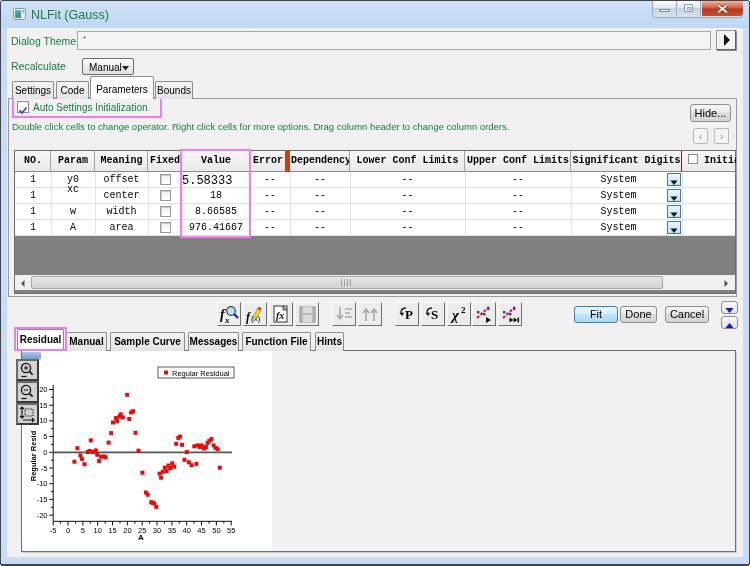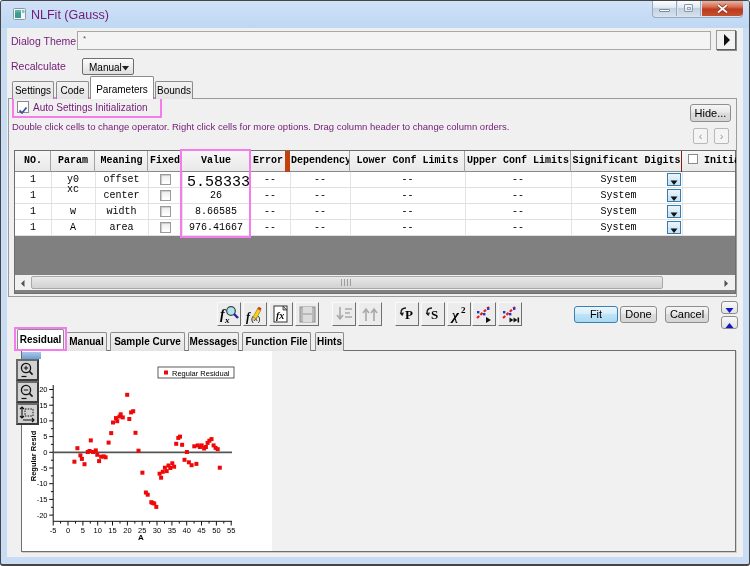--- a/index.html
+++ b/index.html
@@ -1,20 +1,20 @@
 <!DOCTYPE html>
 <html><head><meta charset="utf-8">
 <style>
 *{margin:0;padding:0;box-sizing:border-box}
 html,body{width:750px;height:566px;overflow:hidden}
 body{position:relative;font-family:"Liberation Sans",sans-serif;background:#fff}
 .abs{position:absolute}
 .frame{inset:0;background:#c8dcf4;border:1px solid #454545;border-bottom-width:2px;border-radius:3px}
 .client{left:7px;top:28px;width:736px;height:529px;background:#f0f0f0}
-.lbl{font-size:12px;color:#701a75}
+.lbl{font-size:12px;color:#15803d}
 .btn{background:linear-gradient(#f5f5f5,#e9e9e9 45%,#dcdcdc 50%,#d5d5d5);border:1px solid #8e8e8e;border-radius:3px;font-size:11px;text-align:center;color:#000}
 .tab{background:linear-gradient(#f2f2f2,#e4e4e4);border:1px solid #8c8c8c;border-bottom:none;border-radius:2px 2px 0 0;font-size:10px;text-align:center;color:#000;white-space:nowrap;overflow:hidden}
 .tabsel{background:#fff}
 .mono{font-family:"Liberation Mono",monospace}
 </style></head>
 <body>
 <div class="abs frame"></div>
 
 <div class="abs" id="titlebar" style="left:1px;top:1px;width:748px;height:27px;background:linear-gradient(#d0e2f8,#bed7f2);border-radius:2px 2px 0 0"></div>
 <div class="abs" style="left:13px;top:6px;width:13px;height:12px"><svg width="13" height="12">
@@ -96,35 +96,35 @@
 <div class="abs" style="left:250px;top:172px;width:1px;height:64px;background:#e4e4e4"></div>
 <div class="abs" style="left:290px;top:172px;width:1px;height:64px;background:#e4e4e4"></div>
 <div class="abs" style="left:350px;top:172px;width:1px;height:64px;background:#e4e4e4"></div>
 <div class="abs" style="left:465px;top:172px;width:1px;height:64px;background:#e4e4e4"></div>
 <div class="abs" style="left:571px;top:172px;width:1px;height:64px;background:#e4e4e4"></div>
 <div class="abs" style="left:682px;top:172px;width:1px;height:64px;background:#e4e4e4"></div>
 <div class="abs" style="left:15px;top:187px;width:720px;height:1px;background:#e0e0e0"></div>
 <div class="abs mono" style="left:15px;top:174px;width:36px;font-size:10px;text-align:center">1</div>
 <div class="abs mono" style="left:51px;top:174px;width:44px;font-size:10px;text-align:center">y0</div>
 <div class="abs mono" style="left:95px;top:174px;width:53px;font-size:10px;text-align:center">offset</div>
-<div class="abs mono" style="left:182px;top:174px;width:68px;font-size:15px;text-align:right">5.58333</div>
+<div class="abs mono" style="left:182px;top:174px;width:68px;font-size:12px;text-align:left">5.58333</div>
 <div class="abs mono" style="left:250px;top:174px;width:40px;font-size:10px;text-align:center">--</div>
 <div class="abs mono" style="left:290px;top:174px;width:60px;font-size:10px;text-align:center">--</div>
 <div class="abs mono" style="left:350px;top:174px;width:115px;font-size:10px;text-align:center">--</div>
 <div class="abs mono" style="left:465px;top:174px;width:106px;font-size:10px;text-align:center">--</div>
 <div class="abs" style="left:160px;top:174px;width:11px;height:11px;background:linear-gradient(#eee,#fff);border:1px solid #9a9a9a;box-shadow:inset 1px 1px 1px #c9c9c9"></div>
 <div class="abs mono" style="left:571px;top:174px;width:95px;font-size:10px;text-align:center">System</div>
 <div class="abs" style="left:667px;top:173px;width:14px;height:13px;background:linear-gradient(#eaf5fc,#c3e2f5);border:1px solid #3a7bab"><svg width="12" height="11">
       <path d="M2.5 3.5 L9.5 3.5 L6 8 Z" fill="#111"></path>
     </svg></div>
 <div class="abs" style="left:15px;top:203px;width:720px;height:1px;background:#e0e0e0"></div>
 <div class="abs mono" style="left:15px;top:190px;width:36px;font-size:10px;text-align:center">1</div>
 <div class="abs mono" style="left:51px;top:184px;width:44px;font-size:10px;text-align:center">xc</div>
 <div class="abs mono" style="left:95px;top:190px;width:53px;font-size:10px;text-align:center">center</div>
-<div class="abs mono" style="left:182px;top:190px;width:68px;font-size:10px;text-align:center">26</div>
+<div class="abs mono" style="left:182px;top:190px;width:68px;font-size:10px;text-align:center">18</div>
 <div class="abs mono" style="left:250px;top:190px;width:40px;font-size:10px;text-align:center">--</div>
 <div class="abs mono" style="left:290px;top:190px;width:60px;font-size:10px;text-align:center">--</div>
 <div class="abs mono" style="left:350px;top:190px;width:115px;font-size:10px;text-align:center">--</div>
 <div class="abs mono" style="left:465px;top:190px;width:106px;font-size:10px;text-align:center">--</div>
 <div class="abs" style="left:160px;top:190px;width:11px;height:11px;background:linear-gradient(#eee,#fff);border:1px solid #9a9a9a;box-shadow:inset 1px 1px 1px #c9c9c9"></div>
 <div class="abs mono" style="left:571px;top:190px;width:95px;font-size:10px;text-align:center">System</div>
 <div class="abs" style="left:667px;top:189px;width:14px;height:13px;background:linear-gradient(#eaf5fc,#c3e2f5);border:1px solid #3a7bab"><svg width="12" height="11">
       <path d="M2.5 3.5 L9.5 3.5 L6 8 Z" fill="#111"></path>
     </svg></div>
 <div class="abs" style="left:15px;top:219px;width:720px;height:1px;background:#e0e0e0"></div>

